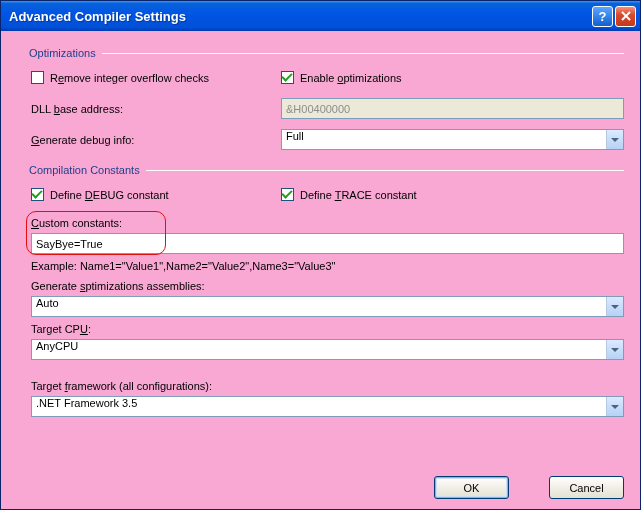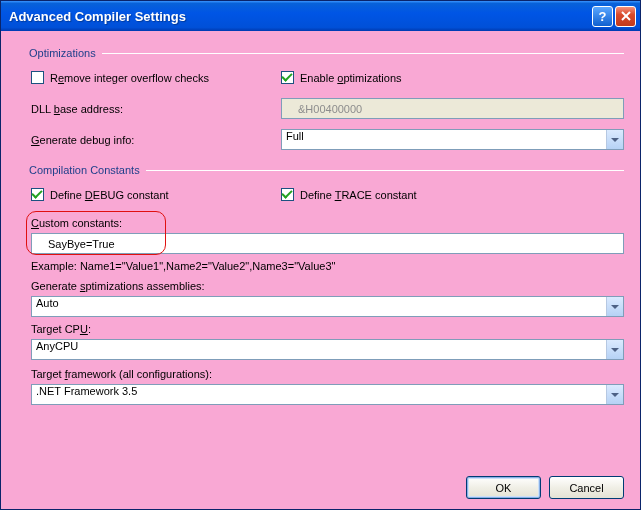--- a/index.html
+++ b/index.html
@@ -108,21 +108,21 @@
     transform: rotate(45deg);
   }
   label { color: #000; }
   .underline { text-decoration: underline; }
   input[type="text"], .select {
     height: 21px;
     border: 1px solid #7f9db9;
     background: #fff;
     font-family: Tahoma, sans-serif;
     font-size: 11px;
-    padding: 0 16px;
+    padding: 0 4px;
     width: 100%;
   }
   input.disabled { background: #ece9d8; color: #8d8d8d; }
   .select {
     display: flex;
     align-items: flex-start;
     padding: 0;
     position: relative;
   }
   .select-text { flex: 1; padding: 0 4px; }
@@ -161,20 +161,21 @@
     height: 23px;
     border: 1px solid #003c74;
     border-radius: 3px;
     background: linear-gradient(to bottom,#fff,#f0efe6 50%,#e4e2d4);
     font-family: Tahoma, sans-serif;
     font-size: 11px;
     display: flex;
     align-items: center;
     justify-content: center;
     padding: 0 10px;
+    margin-left: 32px;
   }
   .btn.default {
     box-shadow: inset 0 0 0 1px #88b0e7, inset 0 0 0 2px #cde0f7;
   }
   .rel { position: relative; }
 </style>
 </head>
 <body>
 
 <div class="window">
@@ -271,21 +272,21 @@
       <div class="label-row" style="margin-top:4px;">
         <label><span>Target CP</span><span class="underline">U</span><span>:</span></label>
       </div>
       <div class="full-row">
         <div class="select">
           <span class="select-text">AnyCPU</span>
           <span class="select-arrow"></span>
         </div>
       </div>
 
-      <div class="label-row" style="margin-top:8px;">
+      <div class="label-row" style="margin-top:20px;">
         <label><span>Target </span><span class="underline">f</span><span>ramework (all configurations):</span></label>
       </div>
       <div class="full-row">
         <div class="select">
           <span class="select-text">.NET Framework 3.5</span>
           <span class="select-arrow"></span>
         </div>
       </div>
 
     </div>

